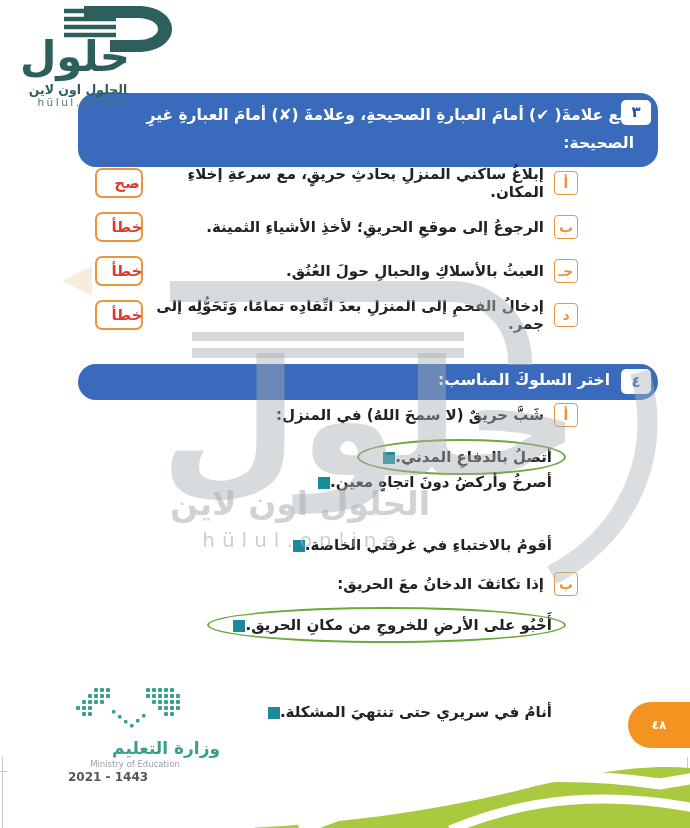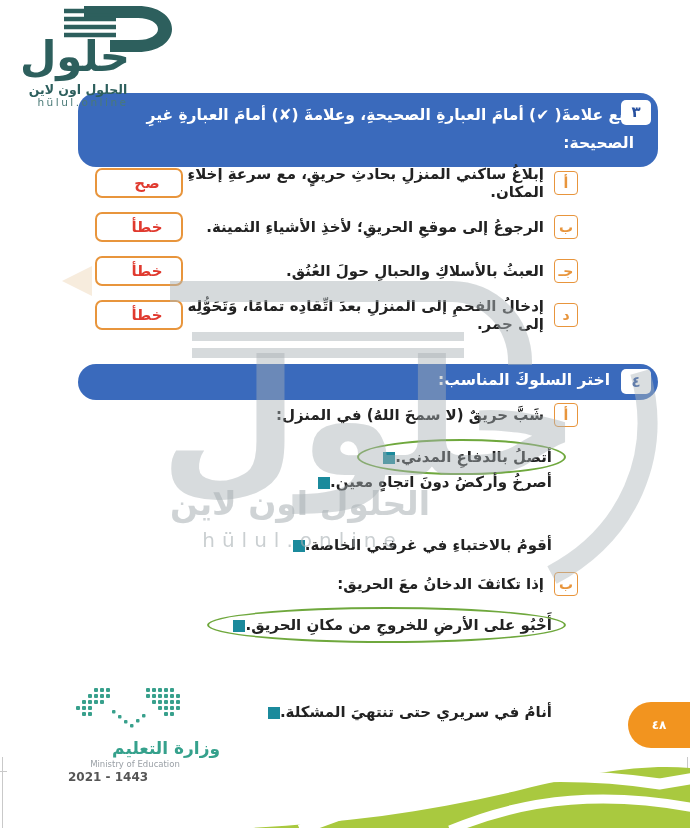--- a/index.html
+++ b/index.html
@@ -28,21 +28,21 @@
   #q4-banner .q-badge{top:5px;}
 
   
   .item-row{position:absolute;right:112px;left:95px;height:38px;display:flex;direction:rtl;
             align-items:center;justify-content:space-between;z-index:2;}
   .item-right{display:flex;align-items:center;gap:10px;direction:rtl;}
   .label-box{width:24px;height:24px;box-sizing:border-box;border:1.5px solid #e8953c;
              border-radius:4px;background:#ffffff;color:#e8953c;font-weight:bold;font-size:14px;
              display:flex;align-items:center;justify-content:center;flex:0 0 auto;}
   .item-text{font-size:15px;color:#222222;font-weight:600;direction:rtl;}
-  .answer-box{width:88px;height:30px;box-sizing:border-box;border:2px solid #e8953c;
+  .answer-box{width:48px;height:30px;box-sizing:border-box;border:2px solid #e8953c;
               border-radius:7px;background:#ffffff;color:#e03a2f;font-weight:bold;font-size:15px;
               display:flex;align-items:center;justify-content:center;flex:0 0 auto;padding-left:16px;}
   #row-a{top:164px;} #row-b{top:208px;} #row-j{top:252px;} #row-d{top:296px;}
 
   
   .prompt-row{position:absolute;right:112px;height:30px;display:flex;direction:rtl;
               align-items:center;gap:10px;z-index:2;}
   #prompt-a{top:400px;} #prompt-b{top:569px;}
   .opt-row{position:absolute;right:138px;height:26px;display:flex;direction:rtl;
            align-items:center;z-index:2;}

